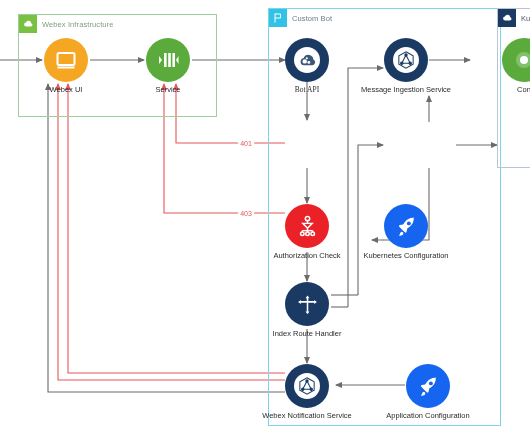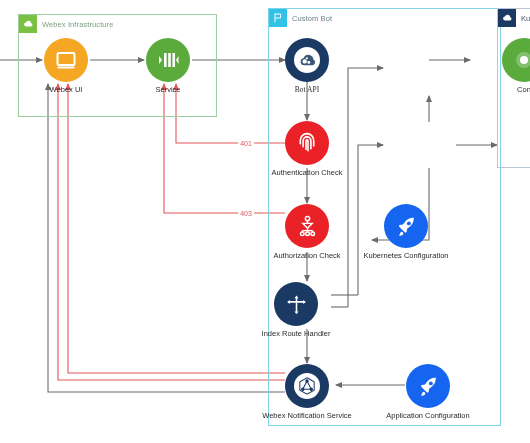--- a/index.html
+++ b/index.html
@@ -159,34 +159,35 @@
           <path d="M19,11.5a5.5,5.5 0 0 0 -10.6,-1.6A4,4 0 0 0 5,13.8a4,4 0 0 0 4.1,3.9h9.2a3.3,3.3 0 0 0 0.7,-6.2z" opacity=".85"></path>
           <circle cx="9.5" cy="13.5" r="2.4" fill="#fff"></circle>
           <circle cx="14" cy="14.6" r="1.6" fill="#fff"></circle>
           <circle cx="11.8" cy="10.2" r="1.2" fill="#fff"></circle>
         </svg>
       </div>
     </div>
     <div class="nlabel">Bot API</div>
   </div>
 
-
-  <div class="node" style="left:307px;top:121px;">
-    <div class="disc d-red">
-      <svg width="26" height="26" viewBox="0 0 24 24" fill="none" stroke="#fff" stroke-width="1.5" stroke-linecap="round">
-        <path d="M12,3.4c-3.4,0 -6.2,2.8 -6.2,6.2v3.2"></path>
-        <path d="M12,6.3c-2,0 -3.6,1.6 -3.6,3.6v5.5"></path>
-        <path d="M12,9.1c-0.5,0 -0.9,0.4 -0.9,0.9v8"></path>
-        <path d="M12,3.4c3.4,0 6.2,2.8 6.2,6.2v5.2"></path>
-        <path d="M12,6.3c2,0 3.6,1.6 3.6,3.6v7.3"></path>
-        <path d="M12,9.1c0.5,0 0.9,0.4 0.9,0.9v9.2"></path>
-      </svg>
-    </div>
-    <div class="nlabel">Authentication Check</div>
-  </div>
+  <div class="node" style="left:406px;top:38px;">
+    <div class="disc d-ring">
+      <div class="inner">
+        <svg width="22" height="22" viewBox="0 0 24 24" fill="none" stroke="#1b3a63" stroke-width="1.1">
+          <polygon points="12,3 19.8,7.5 19.8,16.5 12,21 4.2,16.5 4.2,7.5"></polygon>
+          <path d="M12,6.5 L16.6,15.5 L7.4,15.5 z"></path>
+          <circle cx="12" cy="6.5" r="1.3" fill="#1b3a63"></circle>
+          <circle cx="16.6" cy="15.5" r="1.3" fill="#1b3a63"></circle>
+          <circle cx="7.4" cy="15.5" r="1.3" fill="#1b3a63"></circle>
+        </svg>
+      </div>
+    </div>
+    <div class="nlabel">Message Ingestion Service</div>
+  </div>
+
 
 
   <div class="node" style="left:406px;top:204px;">
     <div class="disc d-blue">
       <svg width="25" height="25" viewBox="0 0 24 24" fill="#fff">
         <path d="M19.6,3.8c-3.6,-0.5 -7.1,1.1 -9.3,4.1L8.7,10l-3.1,0.6a1,1 0 0 0 -0.5,1.7l1.6,1.6 2.1,2.1 1.6,1.6a1,1 0 0 0 1.7,-0.5L12.7,14l2.1,-1.6c3,-2.2 4.6,-5.7 4.1,-9.3z"></path>
         <path d="M6.5,17.4c-1,1 -1.4,3.6 -1.4,3.6s2.6,-0.4 3.6,-1.4a1.6,1.6 0 0 0 -2.2,-2.2z"></path>
         <circle cx="14.3" cy="9" r="1.9" fill="#1565f0"></circle>
       </svg>
     </div>
@@ -205,21 +206,21 @@
           <path d="M12,16 L12,17.6"></path>
           <path d="M17,16 L17,17.6"></path>
         <circle cx="7" cy="19" r="1.7"></circle>
           <circle cx="12" cy="19" r="1.7"></circle>
           <circle cx="17" cy="19" r="1.7"></circle>
       </svg>
     </div>
     <div class="nlabel">Authorization Check</div>
   </div>
 
-  <div class="node" style="left:296px;top:282px;">
+  <div class="node" style="left:307px;top:282px;">
     <div class="disc d-navy">
       <svg width="25" height="25" viewBox="0 0 24 24" fill="none" stroke="#fff" stroke-width="1.5" stroke-linecap="round">
         <path d="M12,5.5 L12,20"></path>
         <path d="M4.5,9.5 L19.5,9.5"></path>
         <path d="M12,3.4 L10.1,6 L13.9,6 z" fill="#fff" stroke="none"></path>
         <path d="M3,9.5 L5.6,7.6 L5.6,11.4 z" fill="#fff" stroke="none"></path>
         <path d="M21,9.5 L18.4,7.6 L18.4,11.4 z" fill="#fff" stroke="none"></path>
         <path d="M12,21.2 L10.1,18.6 L13.9,18.6 z" fill="#fff" stroke="none"></path>
       </svg>
     </div>

